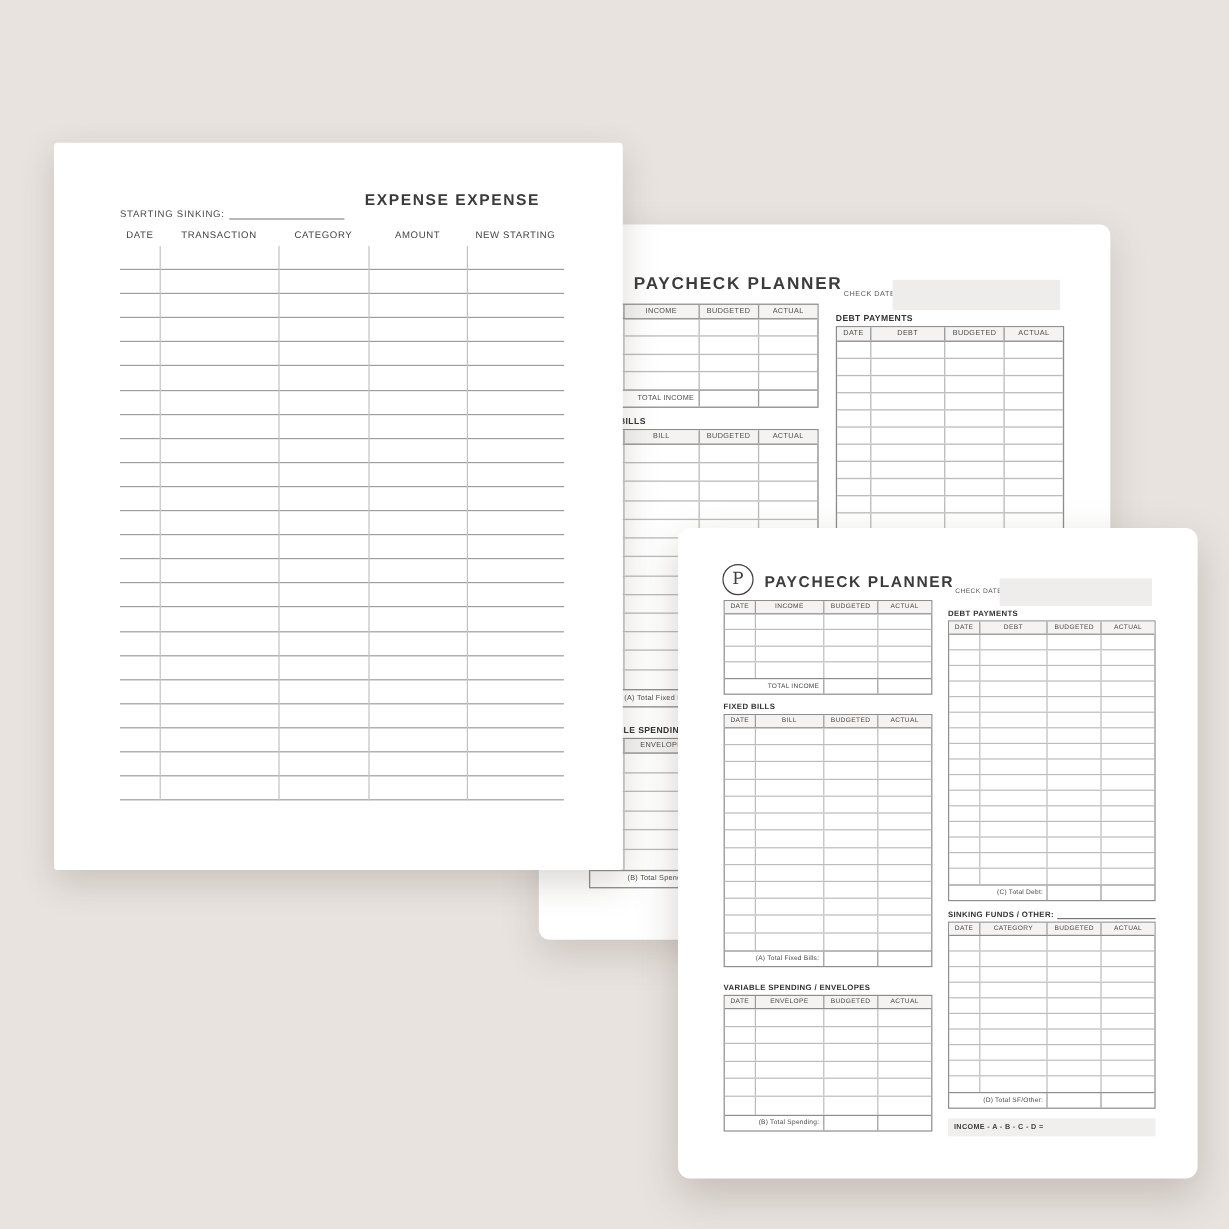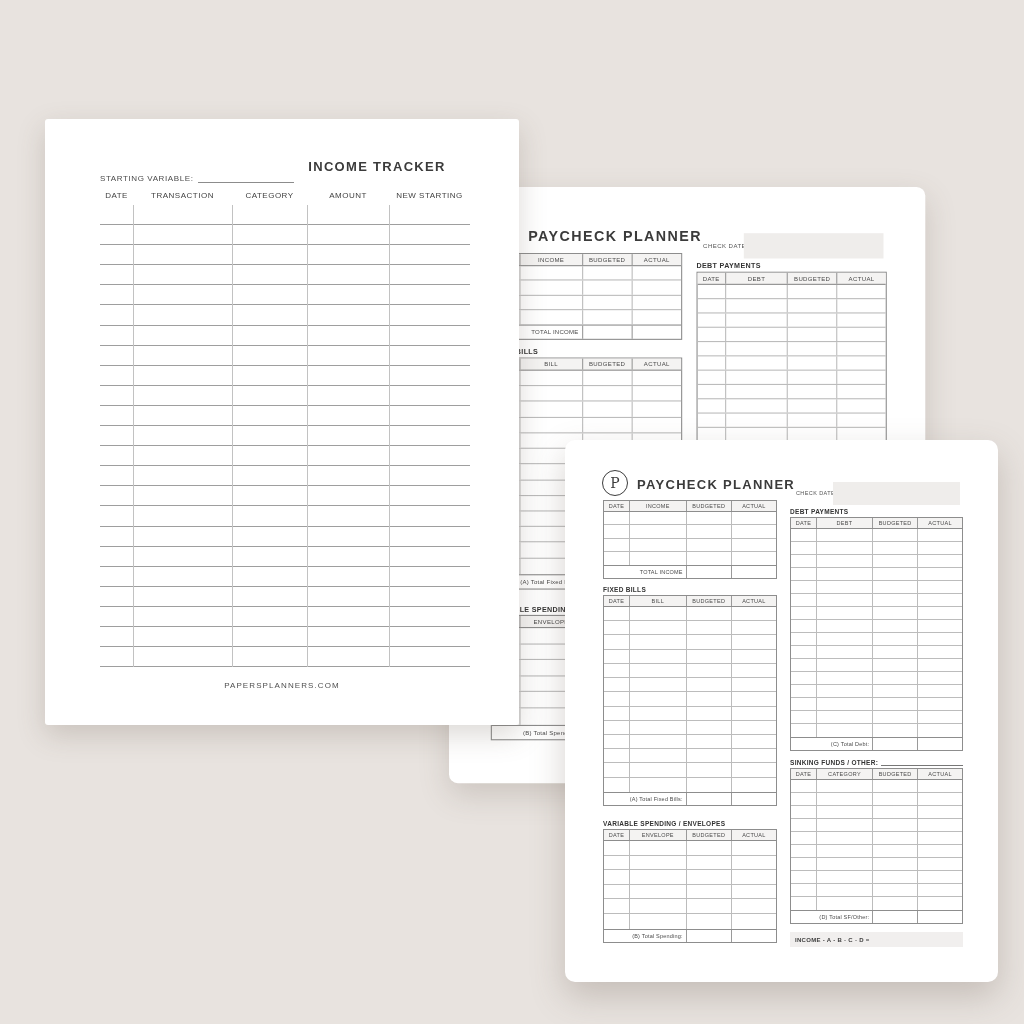--- a/index.html
+++ b/index.html
@@ -491,23 +491,23 @@
       </div>
 
       <div class="pp-summary abs rt-sum">
         <span>INCOME - A - B - C - D =</span>
       </div>
     </div>
   </div>
 </div>
 
 <div id="page-expense" class="page">
-  <div class="et-title">INCOME TRACKER</div>
+  <div class="et-title">EXPENSE EXPENSE</div>
   <div class="et-sb">
-    <span>STARTING VARIABLE:</span>
+    <span>STARTING SINKING:</span>
     <span class="sb-line"></span>
   </div>
   <div class="et-table">
     <div class="et-head">
       <span class="w-date">DATE</span>
       <span class="w-trans">TRANSACTION</span>
       <span class="w-cat">CATEGORY</span>
       <span class="w-amt">AMOUNT</span>
       <span class="w-nb">NEW STARTING</span>
     </div>
@@ -534,21 +534,20 @@
         <div class="et-row"></div>
         <div class="et-row"></div>
         <div class="et-row"></div>
         <div class="et-row"></div>
       </div>
     <div class="et-vline" style="left:33px"></div>
     <div class="et-vline" style="left:132px"></div>
     <div class="et-vline" style="left:207px"></div>
     <div class="et-vline" style="left:289px"></div>
   </div>
-  <div class="et-footer">PAPERSPLANNERS.COM</div>
 </div>
 
 <div id="page-front" class="page">
   <div class="pp">
     <div class="pp-logo">P</div>
     <div class="pp-title">PAYCHECK PLANNER</div>
     <div class="pp-cd-label">CHECK DATE :</div>
     <div class="pp-cd-box"></div>
 
     <div class="pp-col-left">

